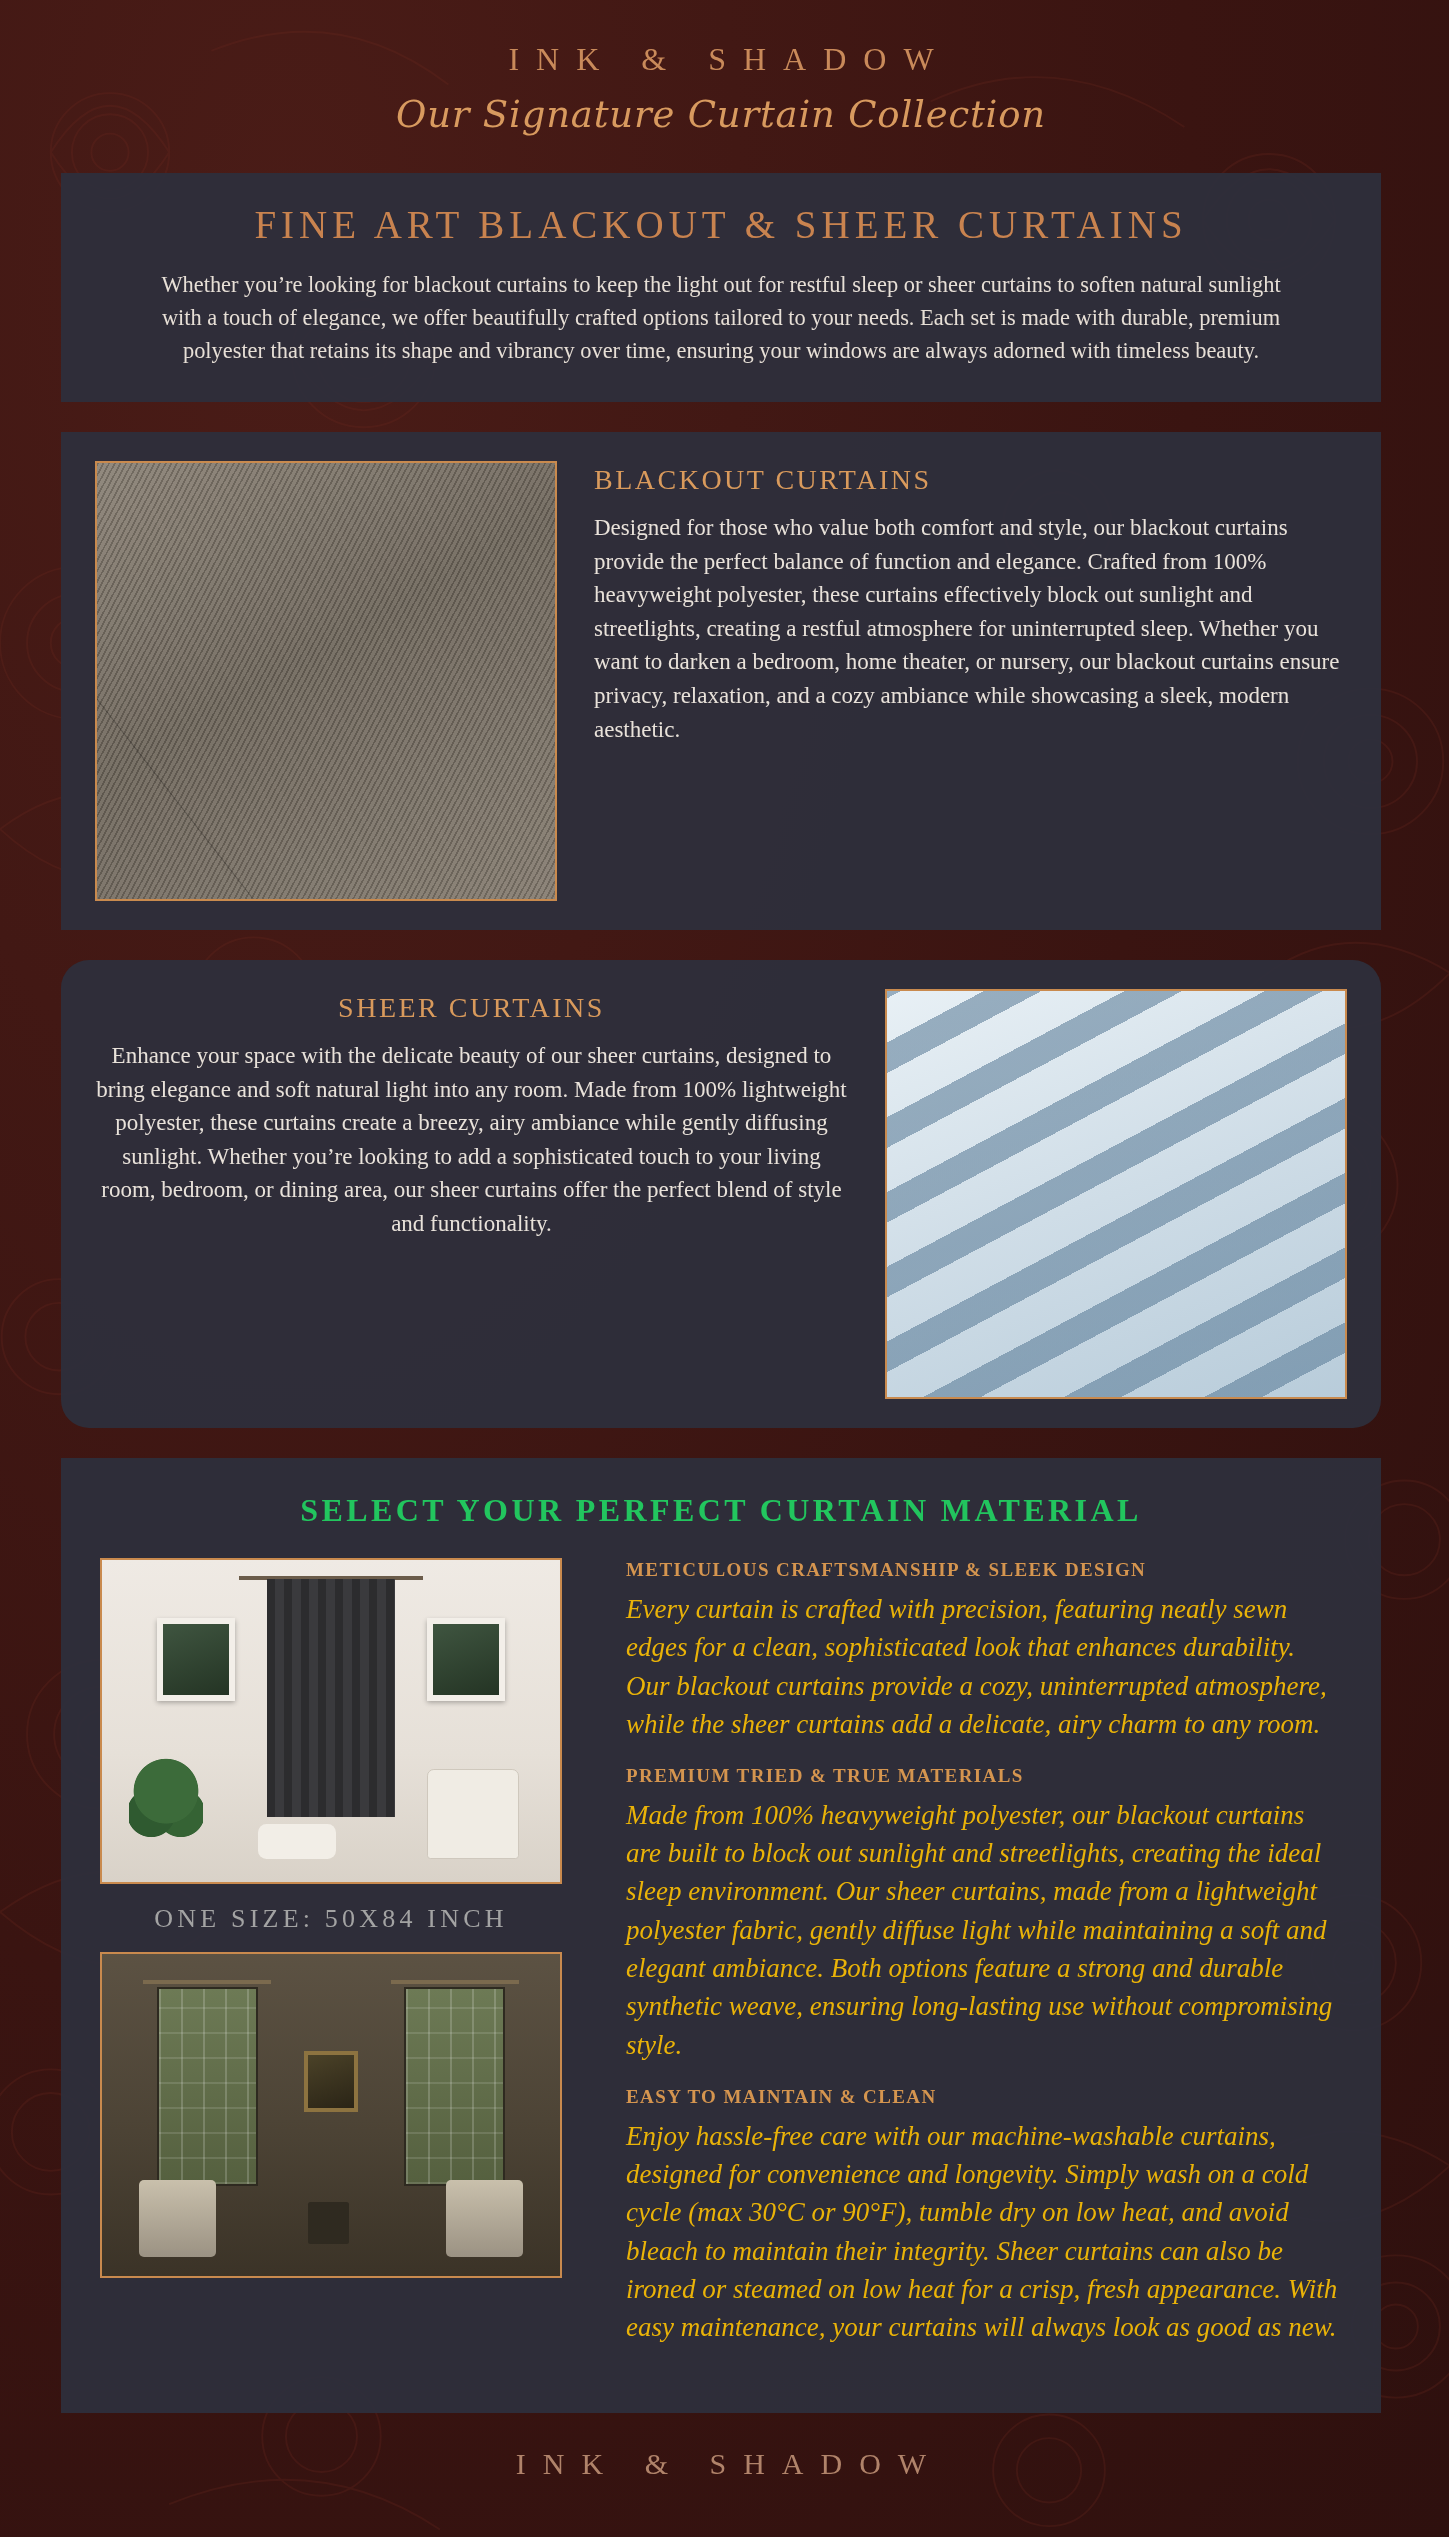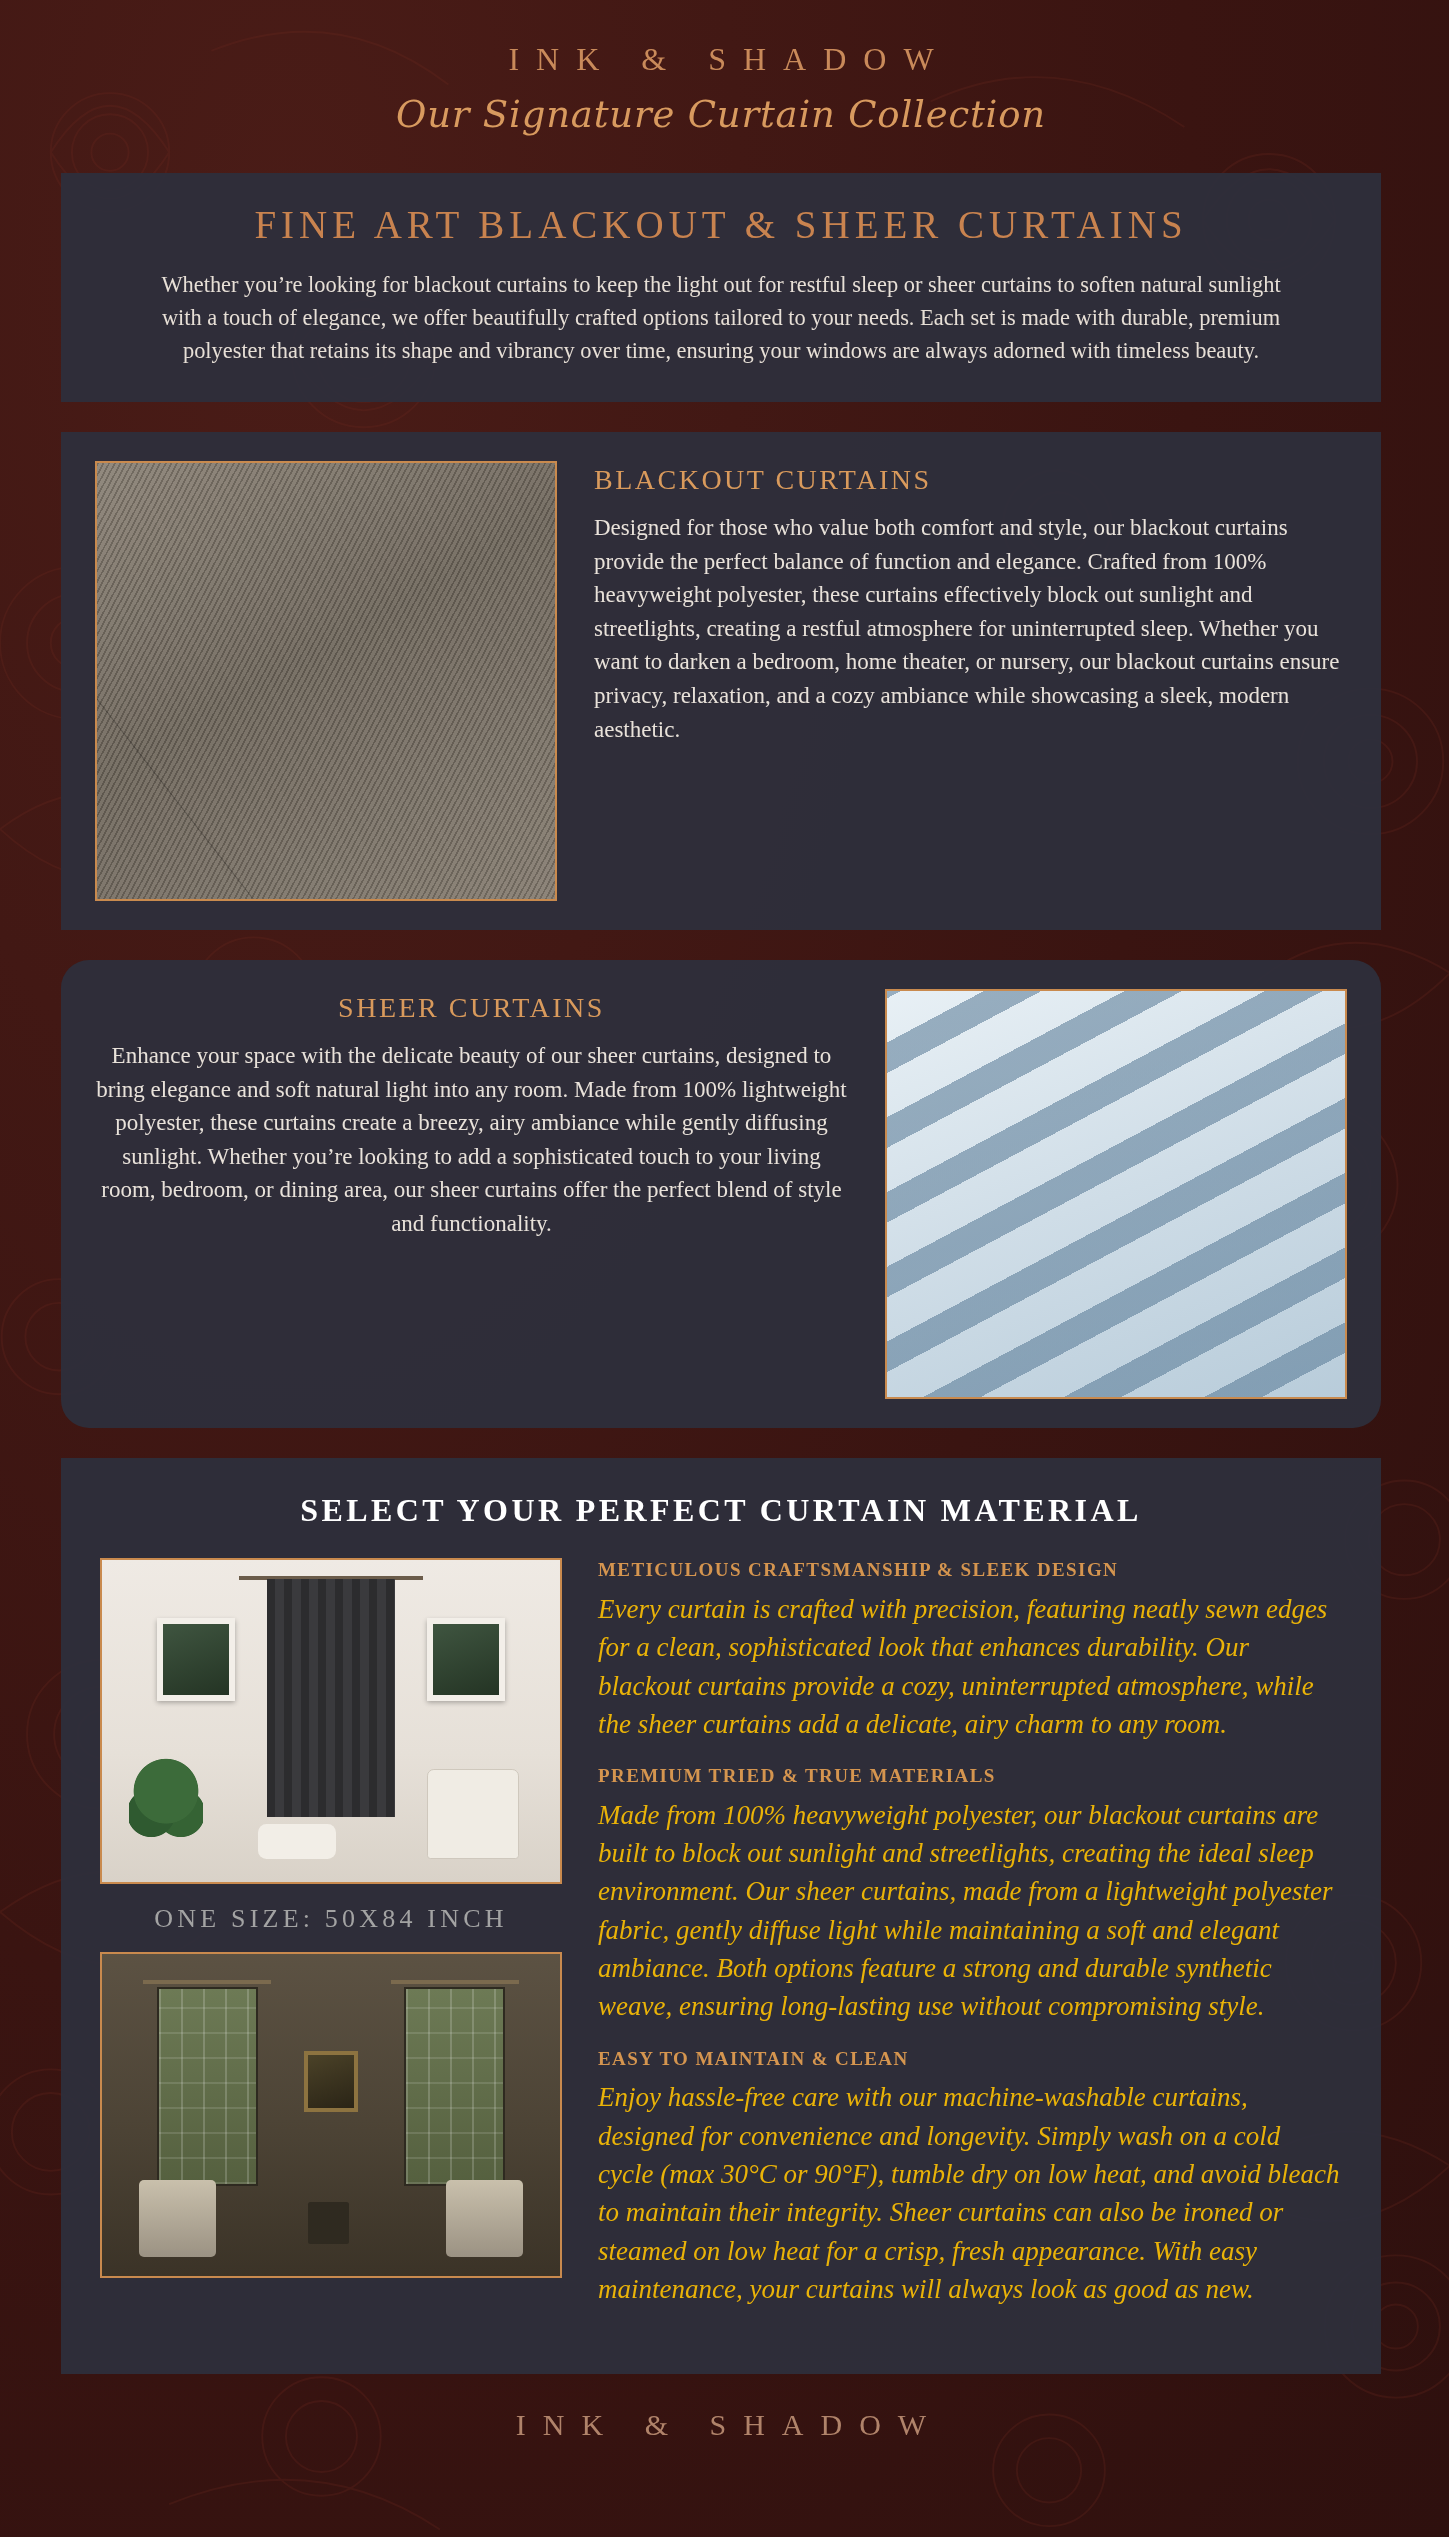--- a/index.html
+++ b/index.html
@@ -120,21 +120,21 @@
   }
   .block-text.center { text-align: center; }
 
   
   .panel-select {
     margin: 30px 61px 0 61px;
     padding: 34px 39px 44px 39px;
   }
   .select-title {
     text-align: center;
-    color: #ffffff;
+    color: #22c55e;
     font-size: 32px;
     letter-spacing: 3.4px;
     margin-bottom: 29px;
     font-weight: bold;
   }
   .select-grid {
     display: flex;
     gap: 36px;
     align-items: flex-start;
   }
@@ -144,21 +144,21 @@
   .photo-room1 { width: 462px; height: 326px; border: 2.5px solid #c98a4e; overflow: hidden; position: relative; }
   .photo-room2 { width: 462px; height: 326px; border: 2.5px solid #c98a4e; overflow: hidden; position: relative; margin-top: 0; }
   .size-line {
     text-align: center;
     color: #a3a3a3;
     font-size: 26px;
     letter-spacing: 4.2px;
     padding: 20px 0 18.6px 0;
   }
 
-  .feat { margin-bottom: 22px; }
+  .feat { margin-bottom: 22px; margin-left: 28px; }
   .feat-title {
     color: #d5954f;
     font-size: 19px;
     letter-spacing: 1.4px;
     font-weight: bold;
     margin-bottom: 8.5px;
   }
   .feat-text {
     color: #eab308;
     font-size: 27px;

